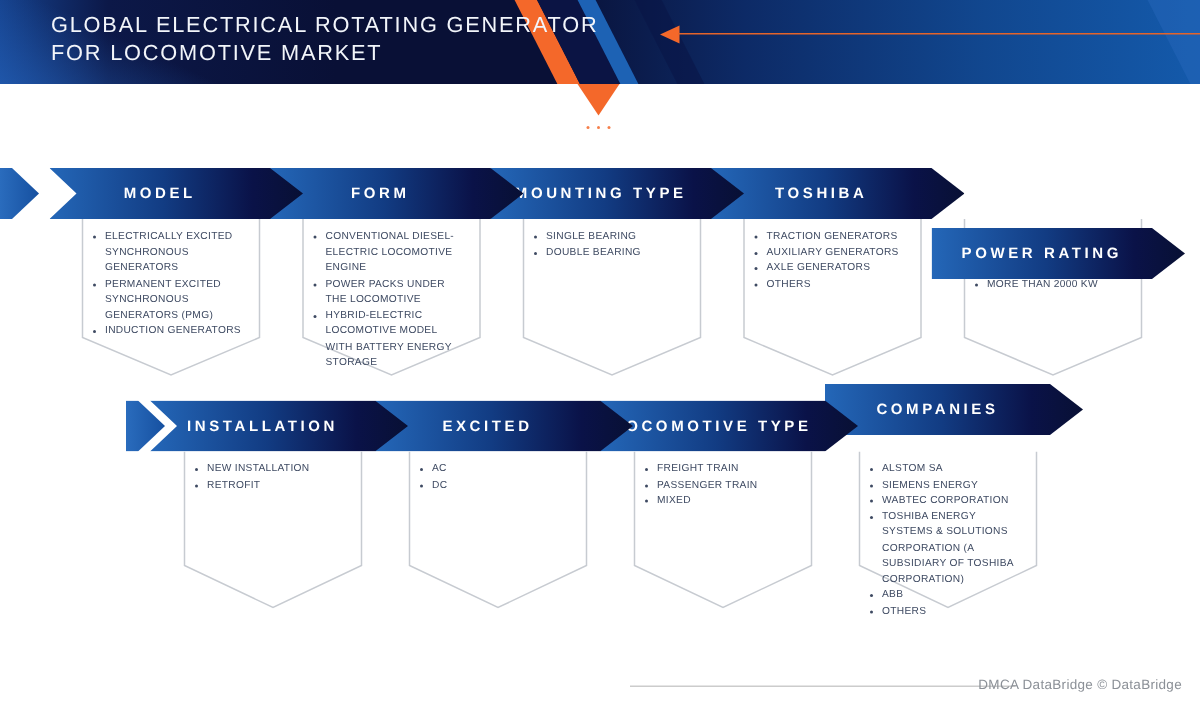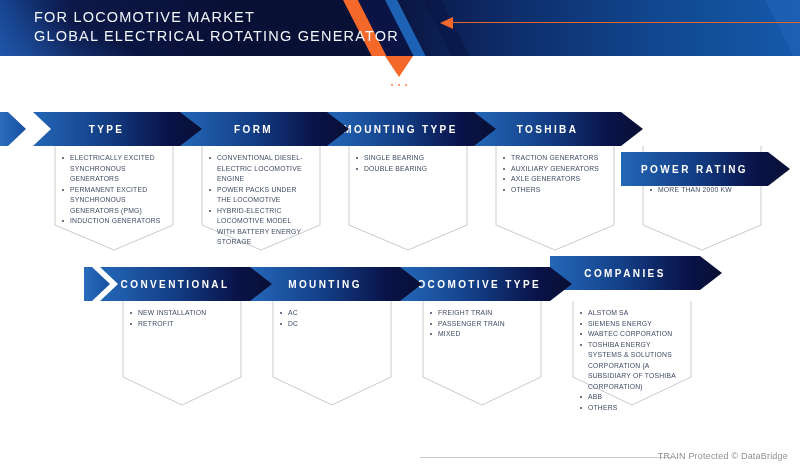--- a/index.html
+++ b/index.html
@@ -69,35 +69,35 @@
 </head>
 <body>
 
 <div class="header">
   <div class="stripe orange1"></div>
   <div class="stripe navy1"></div>
   <div class="stripe blue1"></div>
   <div class="stripe navy2"></div>
   <div class="stripe blue2"></div>
   <div class="title">
+    <div>GLOBAL ELECTRICAL ROTATING GENERATOR</div>
     <div>FOR LOCOMOTIVE MARKET</div>
-    <div>GLOBAL ELECTRICAL ROTATING GENERATOR</div>
   </div>
   <div class="orange-arrow-line"></div>
   <div class="orange-line"></div>
 </div>
 <div class="orange-triangle"></div>
 <div class="orange-dot" style="left:391px;"></div>
 <div class="orange-dot" style="left:398px;"></div>
 <div class="orange-dot" style="left:405px;"></div>
 
 <div class="lead-arrow" style="left:0;top:112px;"></div>
 
 <div class="banner notch" style="left:33px;top:112px;width:169px;z-index:5;">
-  <span class="banner-label">TYPE</span>
+  <span class="banner-label">MODEL</span>
 </div>
 <div class="banner" style="left:180px;top:112px;width:169px;z-index:4;">
   <span class="banner-label">FORM</span>
 </div>
 <div class="banner" style="left:327px;top:112px;width:169px;z-index:3;">
   <span class="banner-label">MOUNTING TYPE</span>
 </div>
 <div class="banner" style="left:474px;top:112px;width:169px;z-index:2;">
   <span class="banner-label">TOSHIBA</span>
 </div>
@@ -192,24 +192,24 @@
     </div>
   <div class="item">
       <span class="dot"></span>
       <span class="txt">MORE THAN 2000 KW</span>
     </div>
 </div>
 
 <div class="lead-arrow" style="left:84px;top:267px;"></div>
 
 <div class="banner notch" style="left:100px;top:267px;width:172px;z-index:5;">
-  <span class="banner-label">CONVENTIONAL</span>
+  <span class="banner-label">INSTALLATION</span>
 </div>
 <div class="banner" style="left:250px;top:267px;width:172px;z-index:4;">
-  <span class="banner-label">MOUNTING</span>
+  <span class="banner-label">EXCITED</span>
 </div>
 <div class="banner" style="left:400px;top:267px;width:172px;z-index:3;">
   <span class="banner-label">LOCOMOTIVE TYPE</span>
 </div>
 <div class="banner" style="left:550px;top:256px;width:172px;z-index:2;">
   <span class="banner-label">COMPANIES</span>
 </div>
 
 <svg class="pent" style="left:122px;top:301px;">
     <polyline points="1,0 1,76 60,104 119,76 119,0"></polyline>
@@ -279,13 +279,13 @@
       <span class="dot"></span>
       <span class="txt">ABB</span>
     </div>
   <div class="item">
       <span class="dot"></span>
       <span class="txt">OTHERS</span>
     </div>
 </div>
 
 <div class="footer-line"></div>
-<div class="footer-text">TRAIN Protected © DataBridge</div>
+<div class="footer-text">DMCA DataBridge © DataBridge</div>
 
 </body></html>

